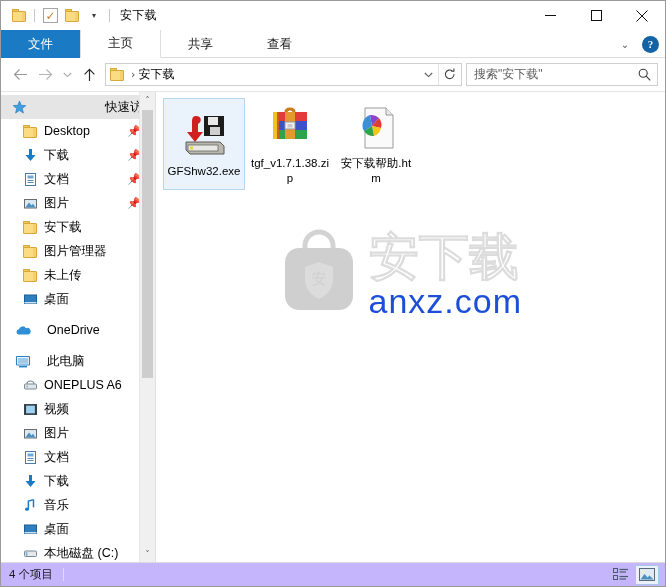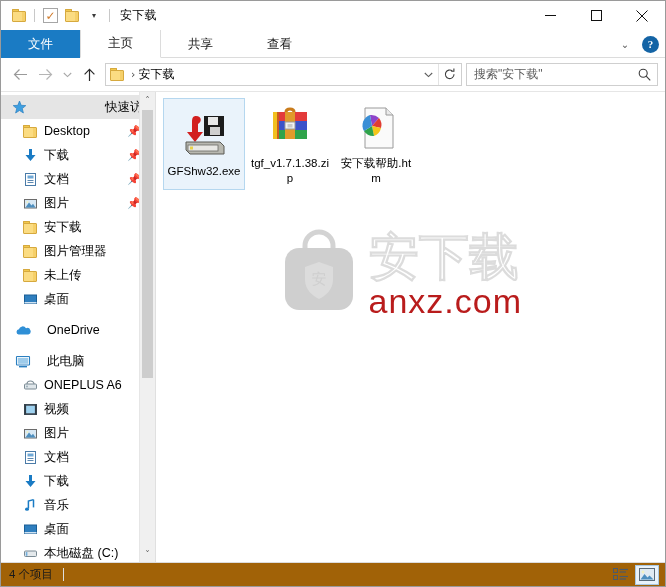--- a/index.html
+++ b/index.html
@@ -243,29 +243,29 @@
   
   .watermark {
     position: absolute; left: 0; right: 0; top: 136px;
     display: flex; align-items: center; justify-content: center;
     z-index: 1; pointer-events: none;
   }
   .wm-inner { display: flex; align-items: flex-start; }
   .wm-bag { width: 88px; height: 90px; position: relative; }
   .wm-text { margin-left: 6px; display:flex; flex-direction:column; }
   .wm-anxz {
-    font-size: 34px; color: #b91c1c; letter-spacing: 1px;
+    font-size: 34px; color: #1d4ed8; letter-spacing: 1px;
     font-family: "Liberation Sans", sans-serif; margin-top: -4px;
   }
 
   
   .statusbar {
     height: 24px; flex: 0 0 24px;
     border-top: 1px solid #dcdcdc;
-    background: #a16207;
+    background: #c4b5fd;
     display: flex; align-items: center;
     padding-left: 8px; position: relative;
   }
   .status-text { font-size: 11.5px; color: #1a1a1a; }
   .status-sep { width:1px; height:13px; background:#dedede; margin-left:10px;}
   .view-btns { position: absolute; right: 6px; display: flex; gap: 2px; align-items:center;}
   .vbtn {
     width: 24px; height: 20px; display:flex; align-items:center; justify-content:center;
   }
   .vbtn.on { border: 1px solid #a9c8e2; background: #e9f2fa; }

